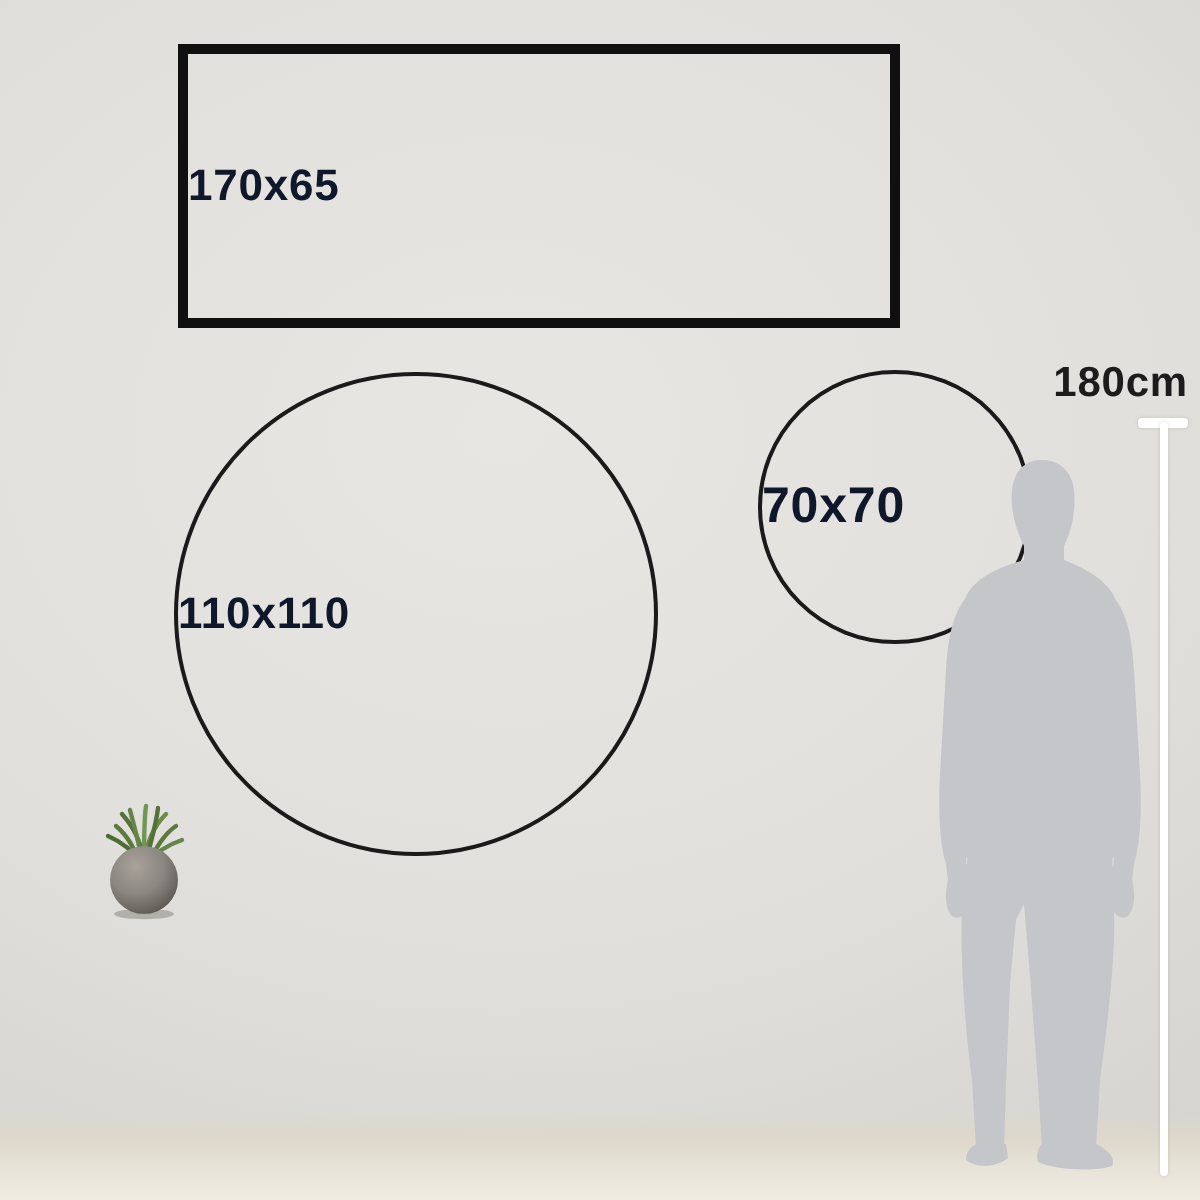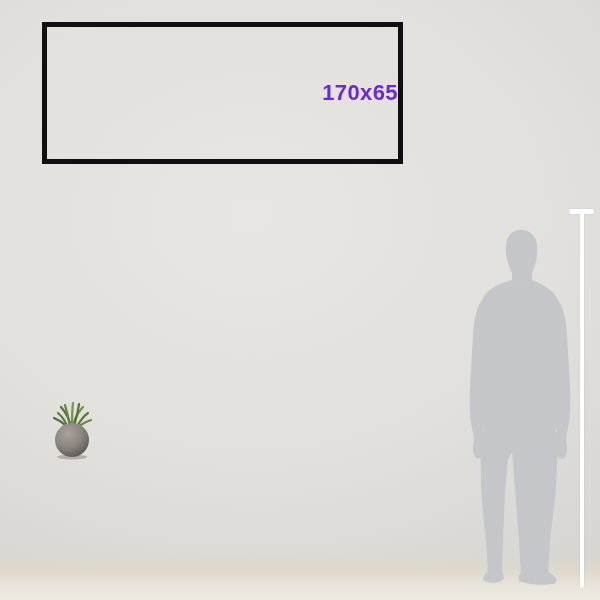--- a/index.html
+++ b/index.html
@@ -63,22 +63,22 @@
     background:linear-gradient(180deg,#46423d 0%,#383531 55%,#2e2c29 100%);
   }
   .floor-shadow{
     position:absolute;left:42px;top:562px;width:524px;height:16px;
     background:linear-gradient(180deg, rgba(95,88,70,.38), rgba(95,88,70,0));
     filter:blur(3px);
   }
   
   .frame{
     position:absolute;box-sizing:border-box;
-    display:flex;align-items:center;justify-content:flex-end;
-    color:#6d28d9;font-weight:700;letter-spacing:.4px;
+    display:flex;align-items:center;justify-content:flex-start;
+    color:#0f172a;font-weight:700;letter-spacing:.4px;margin-left:47px;
   }
   .f-17065{left:42px;top:22px;width:361px;height:142px;border:5px solid #101010;font-size:22px;}
   .f-7050{left:425px;top:48px;width:139px;height:94px;border:3px solid #141414;font-size:19px;}
   .f-110110{left:40px;top:186px;width:242px;height:242px;border:2px solid #1a1a1a;border-radius:50%;font-size:22px;}
   .f-7070{left:332px;top:185px;width:137px;height:137px;border:2px solid #1a1a1a;border-radius:50%;font-size:25px;}
   .f-3020{left:293px;top:387px;width:53px;height:39px;border:2.5px solid #141414;font-size:14px;letter-spacing:.2px;}
   .f-2030{left:384px;top:373px;width:38px;height:55px;border:2.5px solid #141414;font-size:12px;letter-spacing:.1px;}
   
   .height-label{
     position:absolute;right:6px;top:180px;
@@ -138,30 +138,37 @@
       <path d="M26 34 C30 26 34 19 40 15" stroke="#5d7a3e"></path>
       <path d="M23 33 C22 25 19 15 17 7" stroke="#668447"></path>
       <path d="M25 33 C27 24 30 15 31 6" stroke="#55713a"></path>
     </g>
     <circle cx="24" cy="42" r="17" fill="url(#potg)"></circle>
   </svg>
 
   <div class="frame f-17065 z4">
     <span>170x65</span>
   </div>
+  <div class="frame f-110110 z3">
+    <span>110x110</span>
+  </div>
+  <div class="frame f-7070 z4">
+    <span>70x70</span>
+  </div>
 
   <svg class="person-svg" width="116" height="362" viewBox="0 0 116 362">
     <g fill="#c5c6ca">
       <path d="M59 4 C50 4 45 10 44 19 C43 29 46 39 50 47 L50 55 C55 59 65 59 70 55 L70 47 C74 39 76 29 75 19 C74 10 68 4 59 4 Z"></path>
       <path d="M46 15 C47 5 60 0 69 8 C64 5 52 8 49 17 Z"></path>
       <path d="M50 54 C36 58 26 63 21 72 C16 82 14 98 15 114 L17 126 L16 152 C15 176 17 193 20 203 L96 203 C99 193 101 176 100 152 L99 126 L101 114 C102 98 100 82 95 72 C90 63 80 58 70 54 C65 59 55 59 50 54 Z"></path>
       <path d="M22 72 C14 80 12 94 11 109 L8 161 C7 181 8 196 11 206 L12 214 C10 222 11 229 14 232 C17 234 21 232 22 227 C24 219 23 211 21 205 L23 166 L26 122 L28 86 Z"></path>
       <path d="M94 72 C102 80 104 94 105 109 L108 161 C109 181 108 196 105 206 L104 214 C106 222 105 229 102 232 C99 234 95 232 94 227 C92 219 93 211 95 205 L93 166 L90 122 L88 86 Z"></path>
       <path d="M22 201 L94 201 L95 226 C96 252 92 284 88 314 L86 348 L59 348 L57 316 L53 262 L50 226 L46 234 L43 266 L41 316 L40 348 L26 348 L24 314 C20 284 18 252 19 226 Z"></path>
       <path d="M26 346 L41 346 L42 353 C36 358 26 358 21 354 C21 350 23 348 26 346 Z"></path>
       <path d="M59 346 L86 346 C92 349 96 353 94 357 C85 360 66 359 57 355 C56 351 57 348 59 346 Z"></path>
     </g>
   </svg>
 
+  <div class="height-label z6">180cm</div>
   <div class="measure-cap z6"></div>
   <div class="measure-line z6"></div>
 
 </div>
 
 </body></html>

